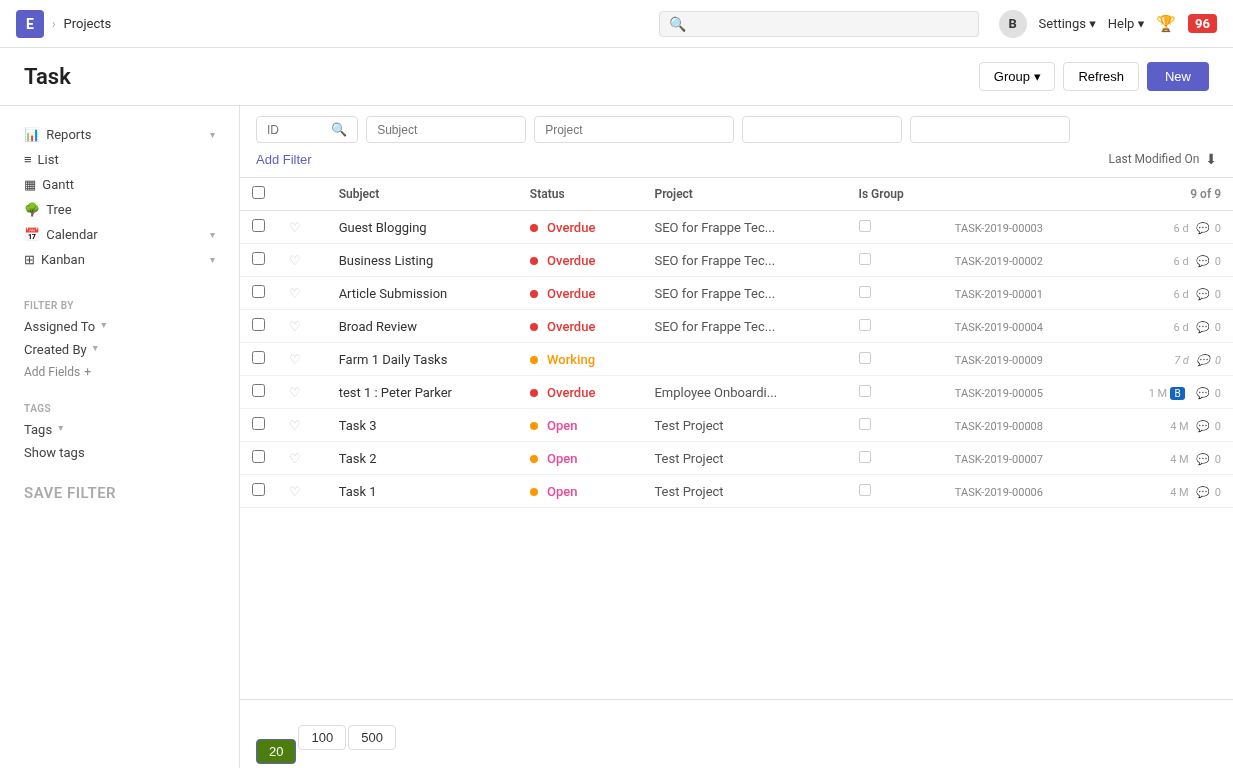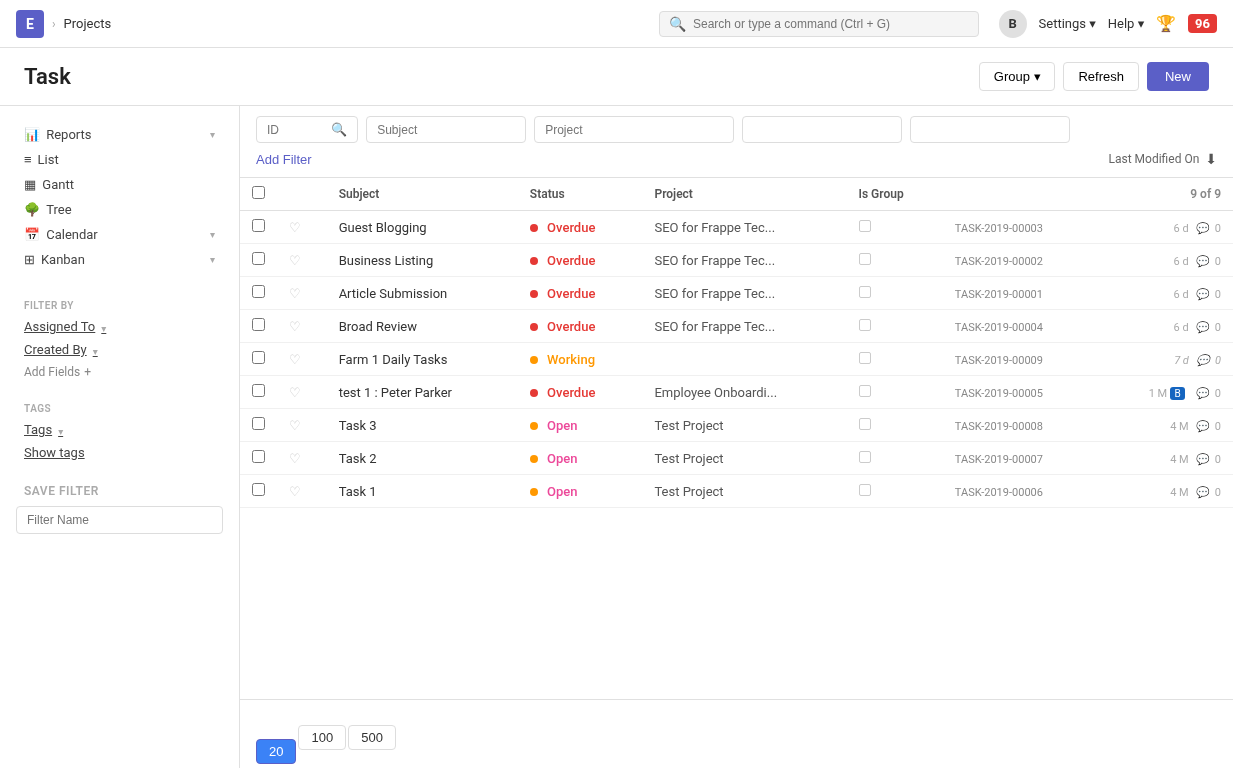--- a/index.html
+++ b/index.html
@@ -88,34 +88,34 @@
       display: flex; align-items: center; gap: 6px;
       padding: 5px 8px; border-radius: 4px; cursor: pointer;
       color: #444; font-size: 13px;
     }
     .sidebar-label-section {
       font-size: 10px; font-weight: 600; color: #aaa;
       letter-spacing: 0.5px; text-transform: uppercase;
       padding: 8px 8px 4px; margin-top: 8px;
     }
     .sidebar-filter-item {
-      display: flex; align-items: flex-end; gap: 4px;
-      padding: 4px 8px; font-size: 13px; color: #444; cursor: pointer; text-decoration: underline;
+      display: flex; align-items: flex-start; gap: 4px;
+      padding: 4px 8px; font-size: 13px; color: #444; cursor: pointer;
     }
     .sidebar-add-fields {
       display: flex; align-items: center; gap: 4px;
       padding: 4px 8px; font-size: 12px; color: #888; cursor: pointer;
     }
     .tags-label { font-size: 10px; font-weight: 600; color: #aaa; letter-spacing: 0.5px; text-transform: uppercase; padding: 8px 8px 4px; }
     .filter-name-input {
       width: 100%; border: 1px solid #ddd; border-radius: 4px;
       padding: 6px 10px; font-size: 12px; color: #999;
       outline: none; margin-top: 4px;
     }
-    .save-filter-label { font-size: 12px; font-weight: 600; color: #aaa; letter-spacing: 0.5px; text-transform: uppercase; padding: 8px 8px 4px; }
+    .save-filter-label { font-size: 15px; font-weight: 600; color: #aaa; letter-spacing: 0.5px; text-transform: uppercase; padding: 8px 8px 4px; }
 
     
     .content { flex: 1; display: flex; flex-direction: column; overflow: hidden; }
 
     
     .filter-bar {
       background: #fff;
       border-bottom: 1px solid #e0e0e0;
       padding: 10px 16px;
     }
@@ -172,34 +172,33 @@
     
     .pagination {
       display: flex; align-items: center; gap: 2px;
       padding: 10px 16px;
       background: #fff; border-top: 1px solid #e0e0e0;
     }
     .page-btn {
       border: 1px solid #ddd; background: #fff; border-radius: 4px;
       padding: 4px 12px; font-size: 13px; cursor: pointer; color: #333;
     }
-    .page-btn.active { background: #3b82f6; color: #fff; border-color: #5b5fc7; margin-top: 29px; }
+    .page-btn.active { background: #4d7c0f; color: #fff; border-color: #5b5fc7; margin-top: 29px; }
   </style>
 </head>
 <body>
 
 <div class="navbar">
   <div class="navbar-brand">
     <span>E</span>
   </div>
   <span class="navbar-chevron">›</span>
   <span class="navbar-projects">Projects</span>
   <div class="navbar-search">
     <span class="navbar-search-icon">🔍</span>
-    <input type="text" placeholder="Search or type a command (Ctrl + G)" style="">
   </div>
   <div class="navbar-right">
     <div class="navbar-btn-b">
       <span>B</span>
     </div>
     <span class="navbar-settings">
       <span>Settings</span> ▾
     </span>
     <span class="navbar-help">
       <span>Help</span> ▾
@@ -275,21 +274,20 @@
         <span>Tags</span>
         <span style="color:#aaa;font-size:10px;margin-left:2px;">▾</span>
       </div>
       <div class="sidebar-filter-item">
         <span>Show tags</span>
       </div>
     </div>
 
     <div class="sidebar-section">
       <div class="save-filter-label">SAVE FILTER</div>
-      <input class="filter-name-input" type="text" placeholder="Filter Name" style="">
     </div>
   </div>
 
   <div class="content">
 
     <div class="filter-bar">
       <div class="filter-inputs">
         <div class="filter-input-id-wrap">
           <input type="text" style="border: none; outline: none; font-size: 12px; color: rgb(153, 153, 153); width: 60px;" placeholder="ID">
           <span style="color:#aaa;font-size:13px;">🔍</span>

